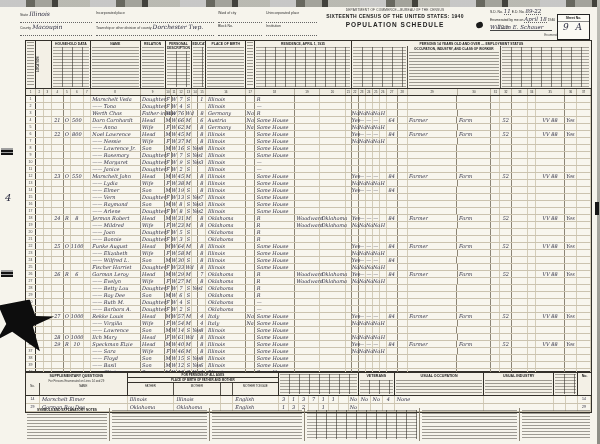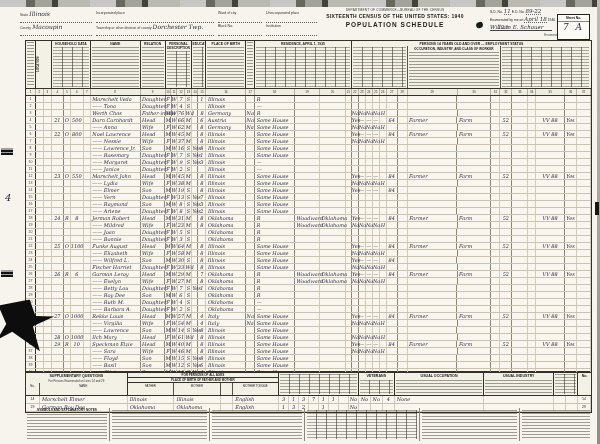--- a/index.html
+++ b/index.html
@@ -121,21 +121,21 @@
         <span class="hw dots">April 18</span>
         <span class="lab">1940</span>
       </div>
       <div class="row">
         <span class="sig hw">William E. Schauer</span>
       </div>
       <div class="enum-cap">Enumerator</div>
     </div>
     <div class="sheetbox">
       <div class="cap">Sheet No.</div>
-      <div class="hw">7 A</div>
+      <div class="hw">9 A</div>
     </div>
   </div>
 
   <div class="thead">
     <div class="groups">
       <div class="g gw10">
           <div class="fz"></div>
         </div>
       <div class="g gw16">
           <div class="vert">LOCATION</div>

